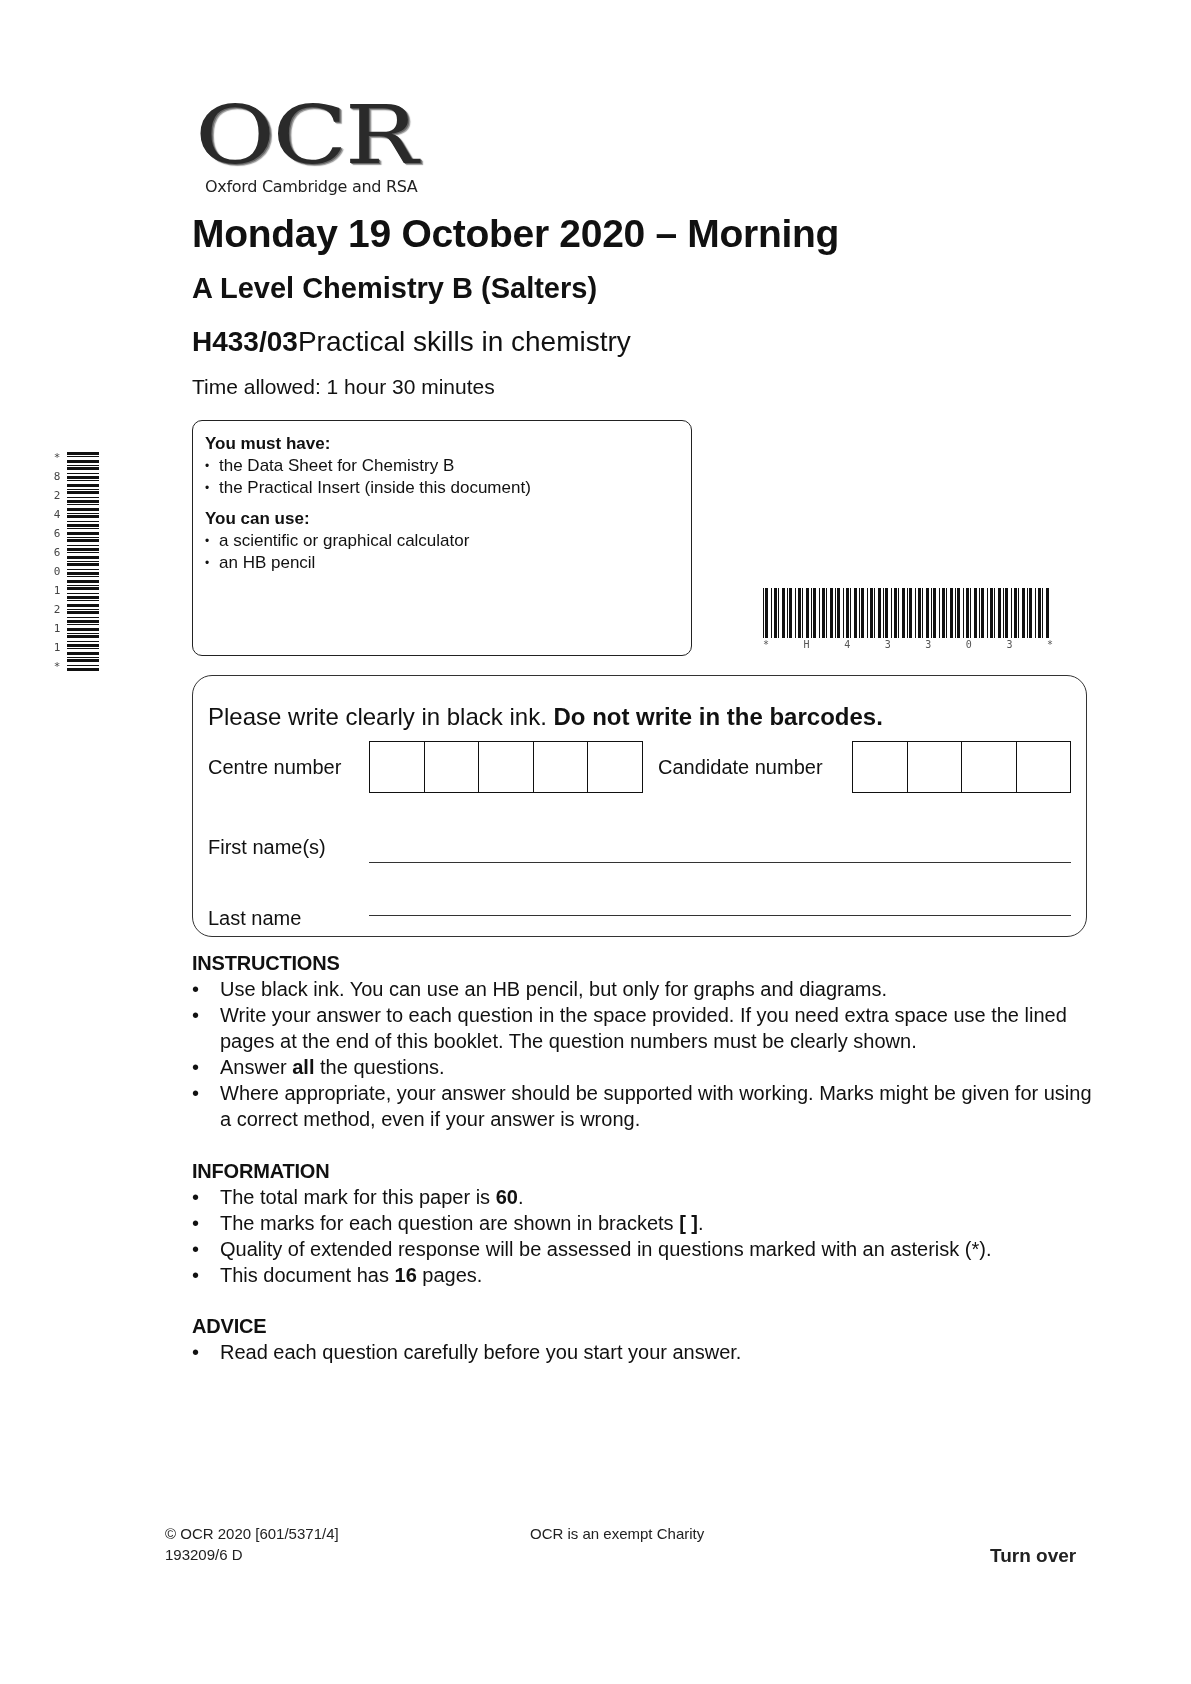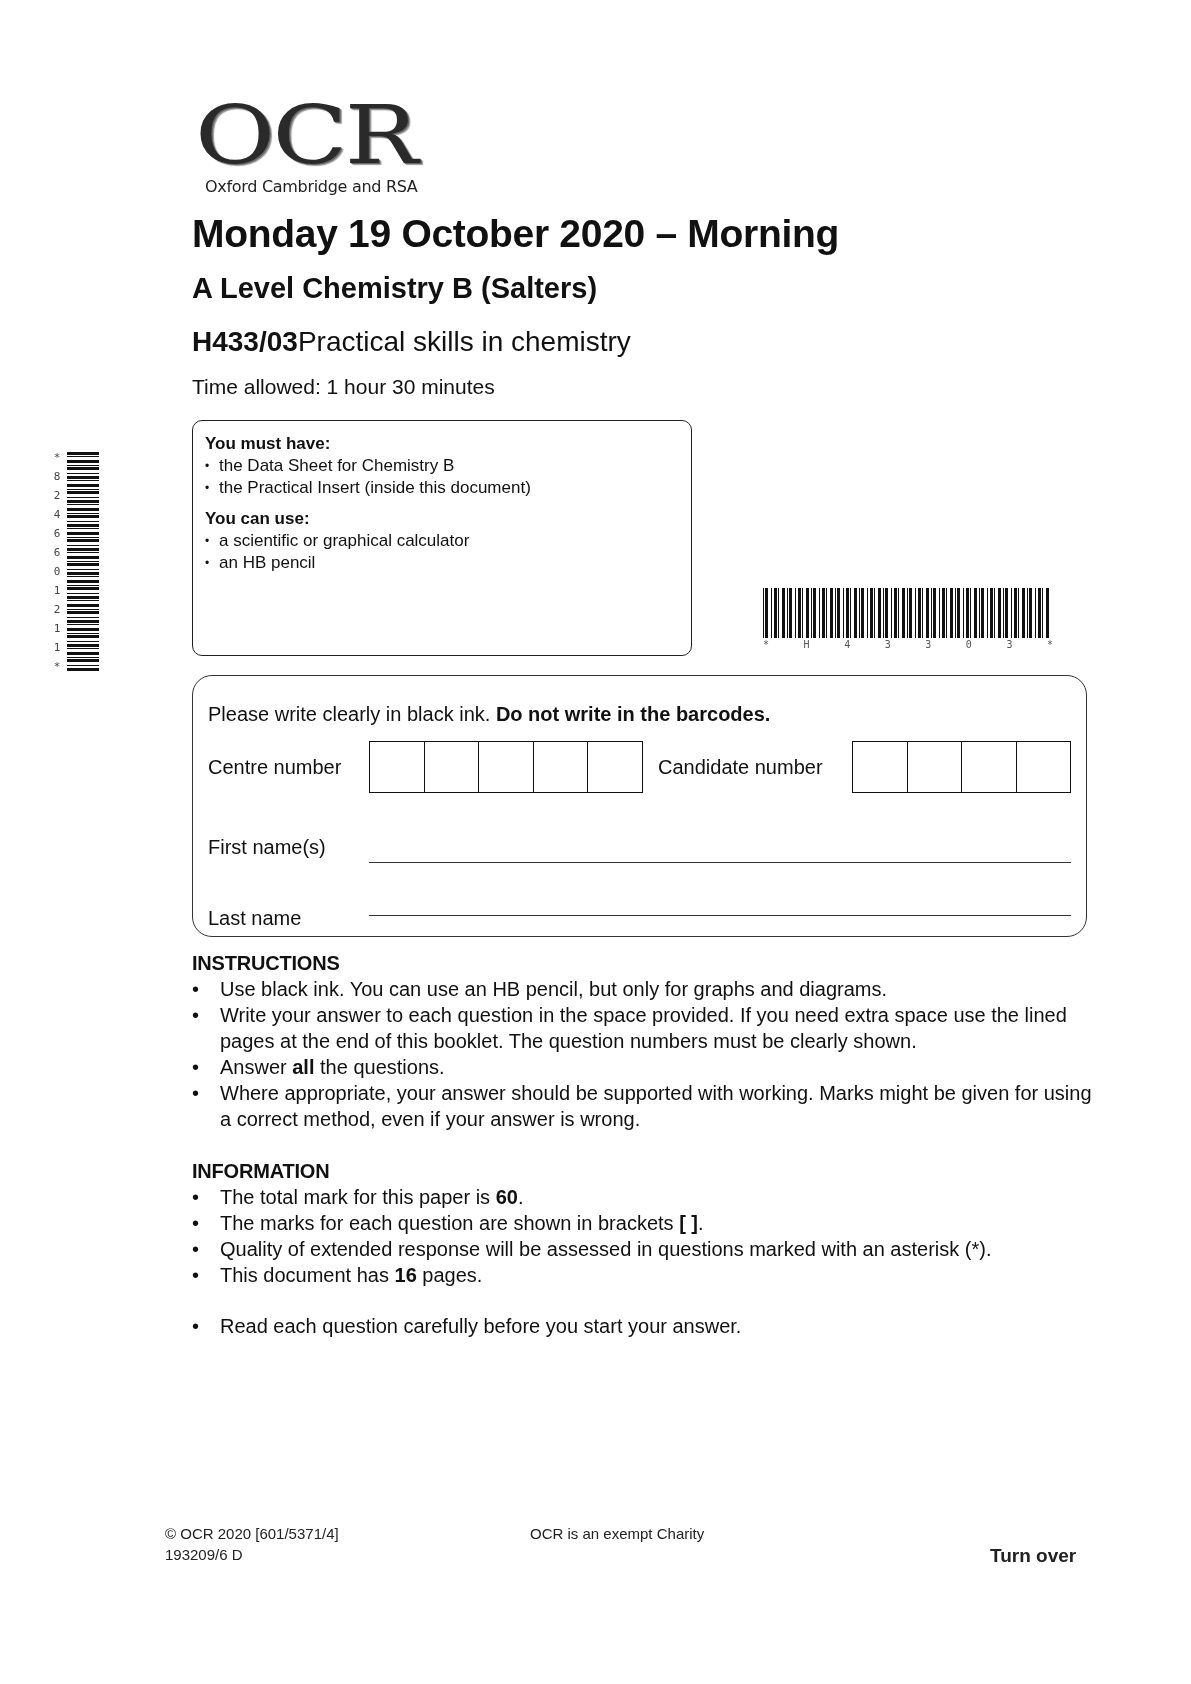--- a/index.html
+++ b/index.html
@@ -24,21 +24,21 @@
 
   .bc-left { left: 53px; top: 448px; width: 46px; height: 227px; }
   .bc-left .digits { position: absolute; left: -2px; top: 0; width: 12px; font-family: "DejaVu Sans Mono", monospace; font-size: 11px; color: #444; line-height: 19px; text-align: center; transform: rotate(0deg); }
   .bc-left .bars { position: absolute; left: 14px; top: 4px; width: 32px; height: 220px; }
 
   .bc-right { left: 763px; top: 588px; width: 290px; height: 64px; }
   .bc-right .bars { position: absolute; left: 0; top: 0; width: 288px; height: 50px; }
   .bc-right .digits { position: absolute; left: 0; top: 51px; width: 290px; display: flex; justify-content: space-between; font-family: "DejaVu Sans Mono", monospace; font-size: 10px; color: #555; }
 
   .formbox { left: 192px; top: 675px; width: 895px; height: 262px; border: 1.5px solid #333; border-radius: 20px; box-sizing: border-box; }
-  .form-note { left: 208px; top: 703px; font-size: 20px; text-align: right; }
+  .form-note { left: 208px; top: 703px; font-size: 24px; text-align: right; }
   .lbl { font-size: 20px; }
   .centre-lbl { left: 208px; top: 756px; }
   .cand-lbl { left: 658px; top: 756px; }
   .boxes { display: flex; border: 1.5px solid #111; height: 52px; box-sizing: border-box; }
   .boxes .cell { flex: 1; border-left: 1px solid #111; }
   .boxes .cell:first-child { border-left: none; }
   .centre-boxes { left: 369px; top: 741px; width: 274px; }
   .cand-boxes { left: 852px; top: 741px; width: 219px; }
   .name-lbl { left: 208px; font-size: 20px; }
   .first-lbl { top: 836px; }
@@ -285,20 +285,21 @@
   <div class="hd">INFORMATION</div>
   <div class="list">
       <div class="li"><span class="dot">•</span><span>The total mark for this paper is </span><b>60</b><span>.</span></div>
       <div class="li"><span class="dot">•</span><span>The marks for each question are shown in brackets </span><b>[ ]</b><span>.</span></div>
       <div class="li"><span class="dot">•</span><span>Quality of extended response will be assessed in questions marked with an asterisk (*).</span></div>
       <div class="li"><span class="dot">•</span><span>This document has </span><b>16</b><span> pages.</span></div>
     </div>
 </div>
 
 <div class="abs section advice">
+  <div class="hd">ADVICE</div>
   <div class="list">
       <div class="li"><span class="dot">•</span><span>Read each question carefully before you start your answer.</span></div>
     </div>
 </div>
 
 <div class="abs foot foot-l1">© OCR 2020  [601/5371/4]</div>
 <div class="abs foot foot-l2">193209/6  D</div>
 <div class="abs foot foot-c">OCR is an exempt Charity</div>
 <div class="abs foot foot-r">Turn over</div>
 

